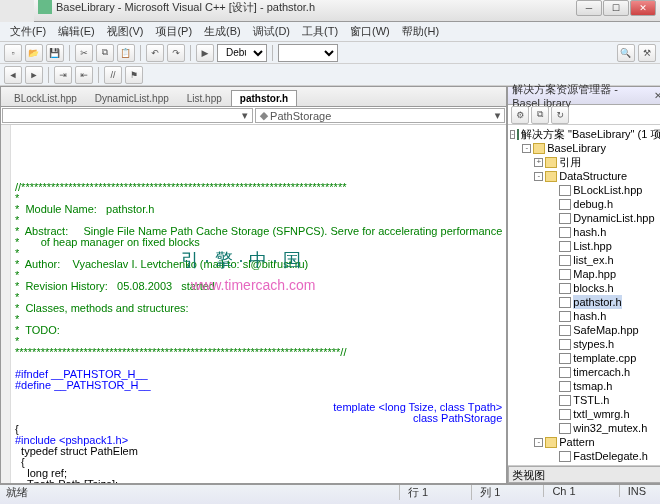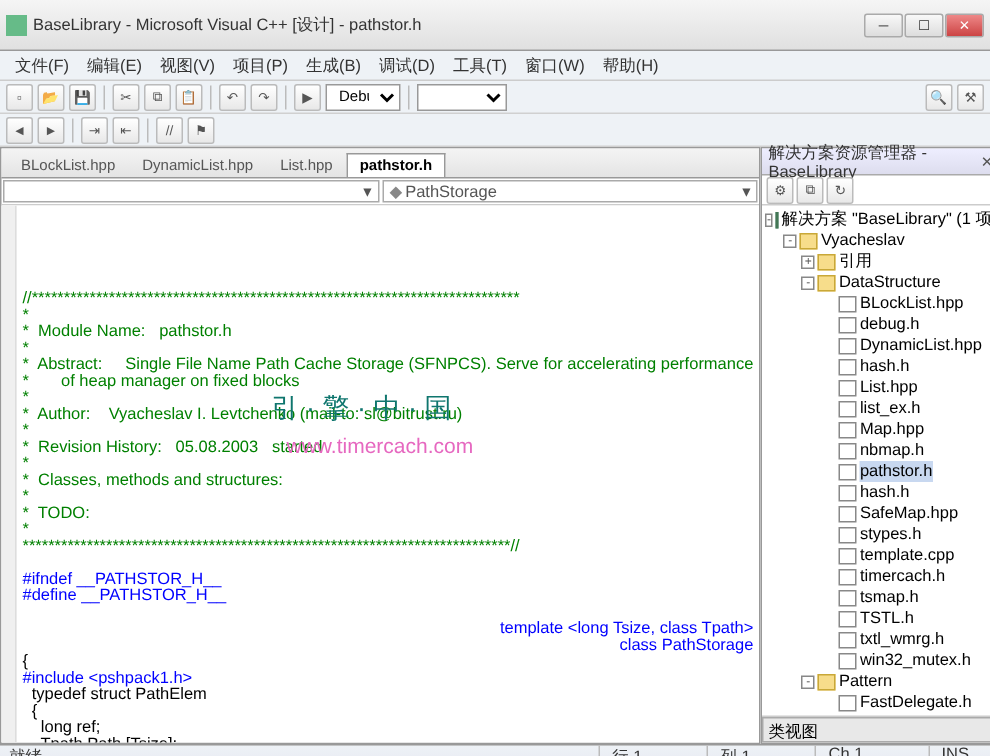--- a/index.html
+++ b/index.html
@@ -1,19 +1,19 @@
 <!DOCTYPE html>
 <html><head>
 <meta charset="utf-8">
 <style>
 * { margin: 0; padding: 0; box-sizing: border-box; font-family: "Microsoft YaHei", "SimSun", Tahoma, sans-serif; font-size: 11px; }
 body { width: 660px; height: 504px; background: #e8e8e8; overflow: hidden; position: relative; }
 
 
-.titlebar { height: 34px; background: linear-gradient(#f5f5f5,#e0e0e0); border-bottom: 1px solid #999; display: flex; align-items: center; padding: 0 4px; }
+.titlebar { height: 22px; background: linear-gradient(#f5f5f5,#e0e0e0); border-bottom: 1px solid #999; display: flex; align-items: flex-start; padding: 0 4px; margin-left: 34px; }
 .titlebar .icon { width: 14px; height: 14px; background: #6b8; margin-right: 4px; }
 .titlebar .title { flex: 1; font-size: 11px; color: #333; }
 .winbtns { display: flex; gap: 1px; }
 .winbtn { width: 26px; height: 16px; background: linear-gradient(#f8f8f8,#ddd); border: 1px solid #aaa; display: flex; align-items: center; justify-content: center; font-size: 9px; color: #333; border-radius: 2px; }
 .winbtn.close { background: linear-gradient(#e88,#c44); color: #fff; }
 
 
 .menubar { height: 20px; background: #eef2f6; display: flex; align-items: center; padding: 0 4px; border-bottom: 1px solid #ccc; }
 .menubar span { padding: 2px 6px; color: #333; font-size: 11px; }
 
@@ -157,21 +157,21 @@
     </div>
     <div class="tree" id="tree">
         <div class="node ">
           <span class="exp">-</span>
           <span class="ficon soln"></span>
           <span class="label">解决方案 "BaseLibrary" (1 项目)</span>
         </div>
         <div class="node ind1">
           <span class="exp">-</span>
           <span class="ficon folder"></span>
-          <span class="label">Vyacheslav</span>
+          <span class="label">BaseLibrary</span>
         </div>
         <div class="node ind2">
           <span class="exp">+</span>
           <span class="ficon folder"></span>
           <span class="label">引用</span>
         </div>
         <div class="node ind2">
           <span class="exp">-</span>
           <span class="ficon folder"></span>
           <span class="label">DataStructure</span>
@@ -207,21 +207,21 @@
           <span class="label">list_ex.h</span>
         </div>
         <div class="node ind3">
           <span class="noexp"></span>
           <span class="ficon file"></span>
           <span class="label">Map.hpp</span>
         </div>
         <div class="node ind3">
           <span class="noexp"></span>
           <span class="ficon file"></span>
-          <span class="label">nbmap.h</span>
+          <span class="label">blocks.h</span>
         </div>
         <div class="node ind3">
           <span class="noexp"></span>
           <span class="ficon file"></span>
           <span class="label sel">pathstor.h</span>
         </div>
         <div class="node ind3">
           <span class="noexp"></span>
           <span class="ficon file"></span>
           <span class="label">hash.h</span>

